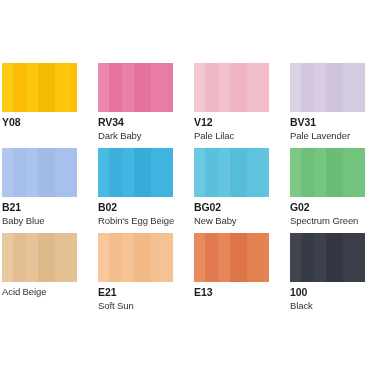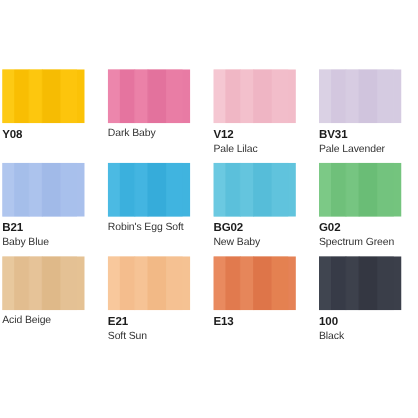--- a/index.html
+++ b/index.html
@@ -101,20 +101,21 @@
           <div class="base" style="background: rgb(232, 123, 164);"></div>
           <div class="streaks">
             <span style="left: 0%; width: 15%; background: rgb(238, 143, 179); opacity: 0.55;"></span>
             <span style="left: 14%; width: 19%; background: rgb(226, 111, 155); opacity: 0.55;"></span>
             <span style="left: 32%; width: 17%; background: rgb(236, 135, 171); opacity: 0.55;"></span>
             <span style="left: 48%; width: 23%; background: rgb(223, 107, 151); opacity: 0.55;"></span>
             <span style="left: 70%; width: 20%; background: rgb(233, 127, 166); opacity: 0.55;"></span>
           </div>
         </div>
         <div class="swatch-label">
+          <span class="swatch-code">RV34</span>
           <span class="swatch-name">Dark Baby</span>
         </div>
       </div>
       <div class="swatch-cell">
         <div class="swatch-chip">
           <div class="base" style="background: rgb(242, 188, 201);"></div>
           <div class="streaks">
             <span style="left: 0%; width: 15%; background: rgb(247, 207, 216); opacity: 0.55;"></span>
             <span style="left: 14%; width: 19%; background: rgb(239, 178, 193); opacity: 0.55;"></span>
             <span style="left: 32%; width: 17%; background: rgb(244, 194, 206); opacity: 0.55;"></span>
@@ -164,21 +165,22 @@
           <div class="base" style="background: rgb(64, 180, 223);"></div>
           <div class="streaks">
             <span style="left: 0%; width: 15%; background: rgb(83, 191, 229); opacity: 0.55;"></span>
             <span style="left: 14%; width: 19%; background: rgb(55, 173, 219); opacity: 0.55;"></span>
             <span style="left: 32%; width: 17%; background: rgb(70, 183, 225); opacity: 0.55;"></span>
             <span style="left: 48%; width: 23%; background: rgb(46, 166, 214); opacity: 0.55;"></span>
             <span style="left: 70%; width: 20%; background: rgb(63, 181, 224); opacity: 0.55;"></span>
           </div>
         </div>
         <div class="swatch-label">
-          <span class="swatch-name">Robin's Egg Soft</span>
+          <span class="swatch-code">B02</span>
+          <span class="swatch-name">Robin's Egg Beige</span>
         </div>
       </div>
       <div class="swatch-cell">
         <div class="swatch-chip">
           <div class="base" style="background: rgb(97, 196, 221);"></div>
           <div class="streaks">
             <span style="left: 0%; width: 15%; background: rgb(116, 205, 227); opacity: 0.55;"></span>
             <span style="left: 14%; width: 19%; background: rgb(88, 190, 217); opacity: 0.55;"></span>
             <span style="left: 32%; width: 17%; background: rgb(103, 199, 223); opacity: 0.55;"></span>
             <span style="left: 48%; width: 23%; background: rgb(79, 184, 213); opacity: 0.55;"></span>

